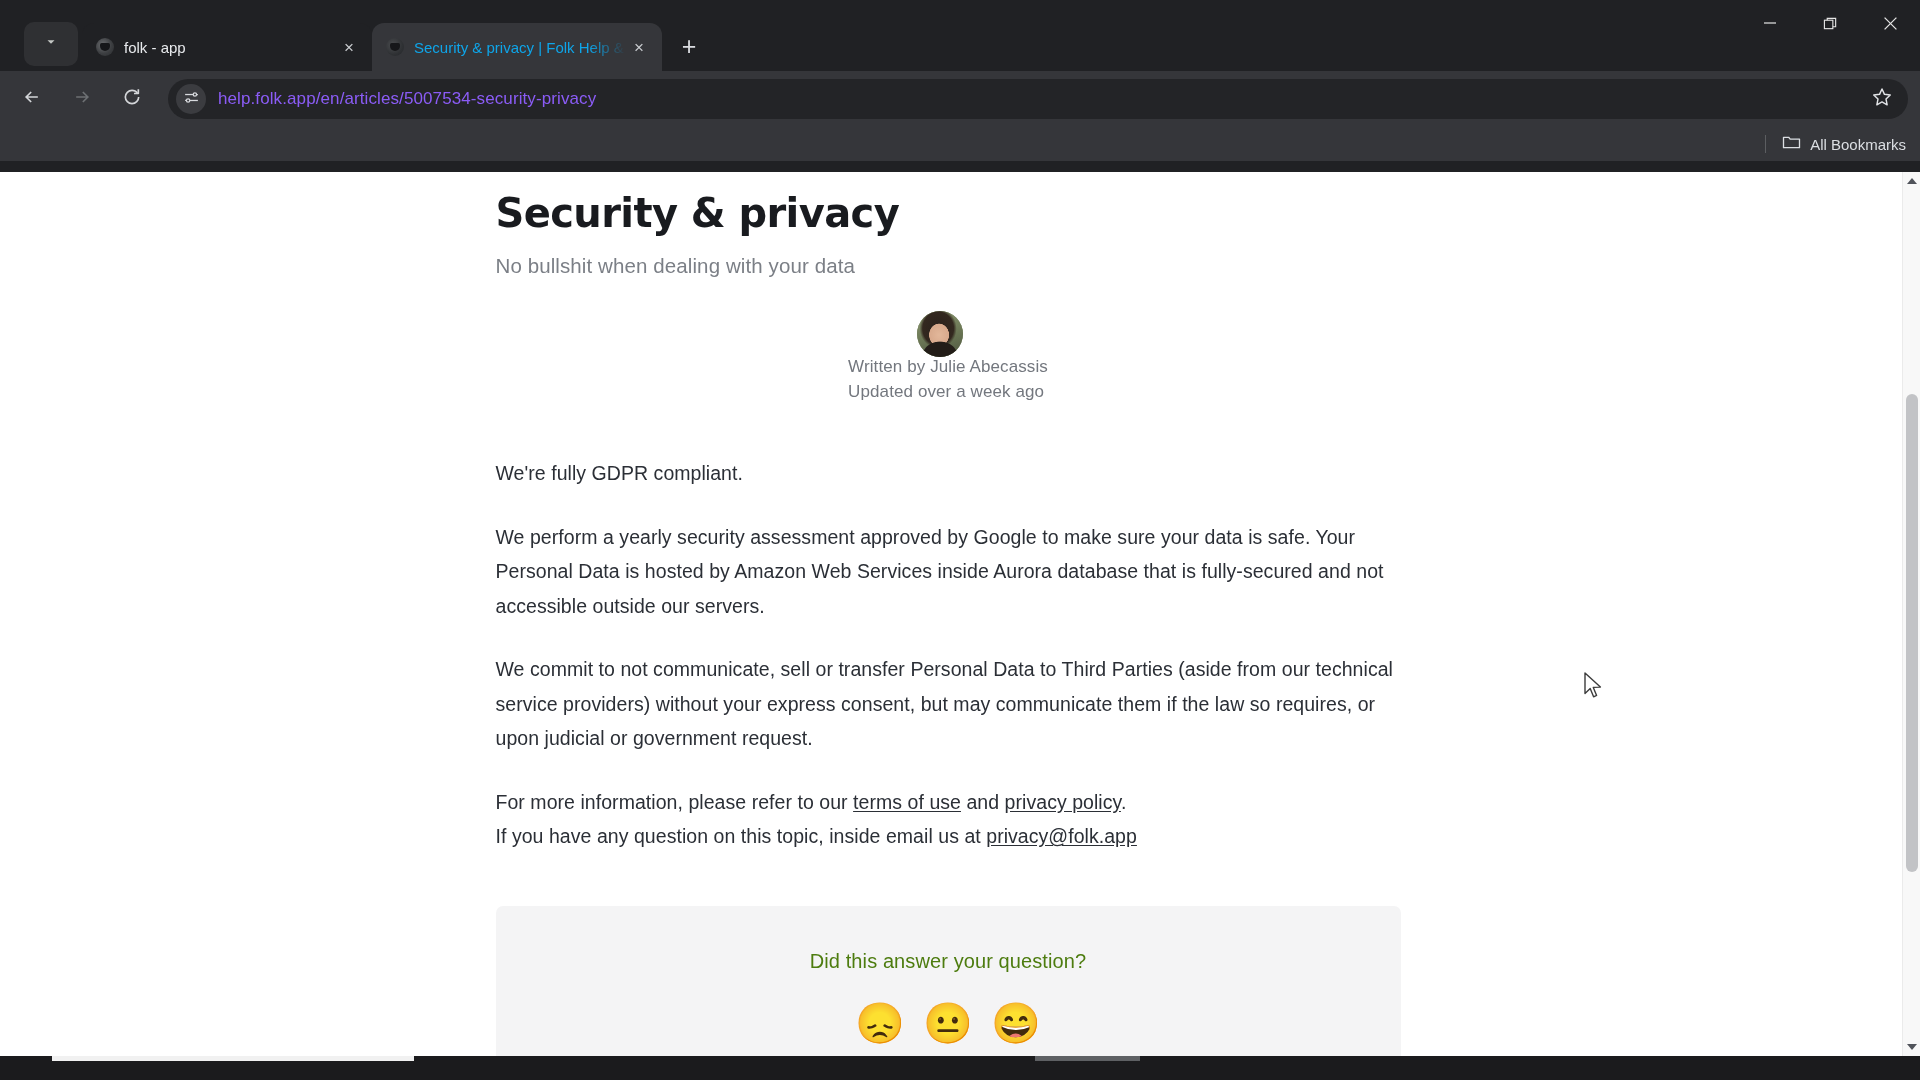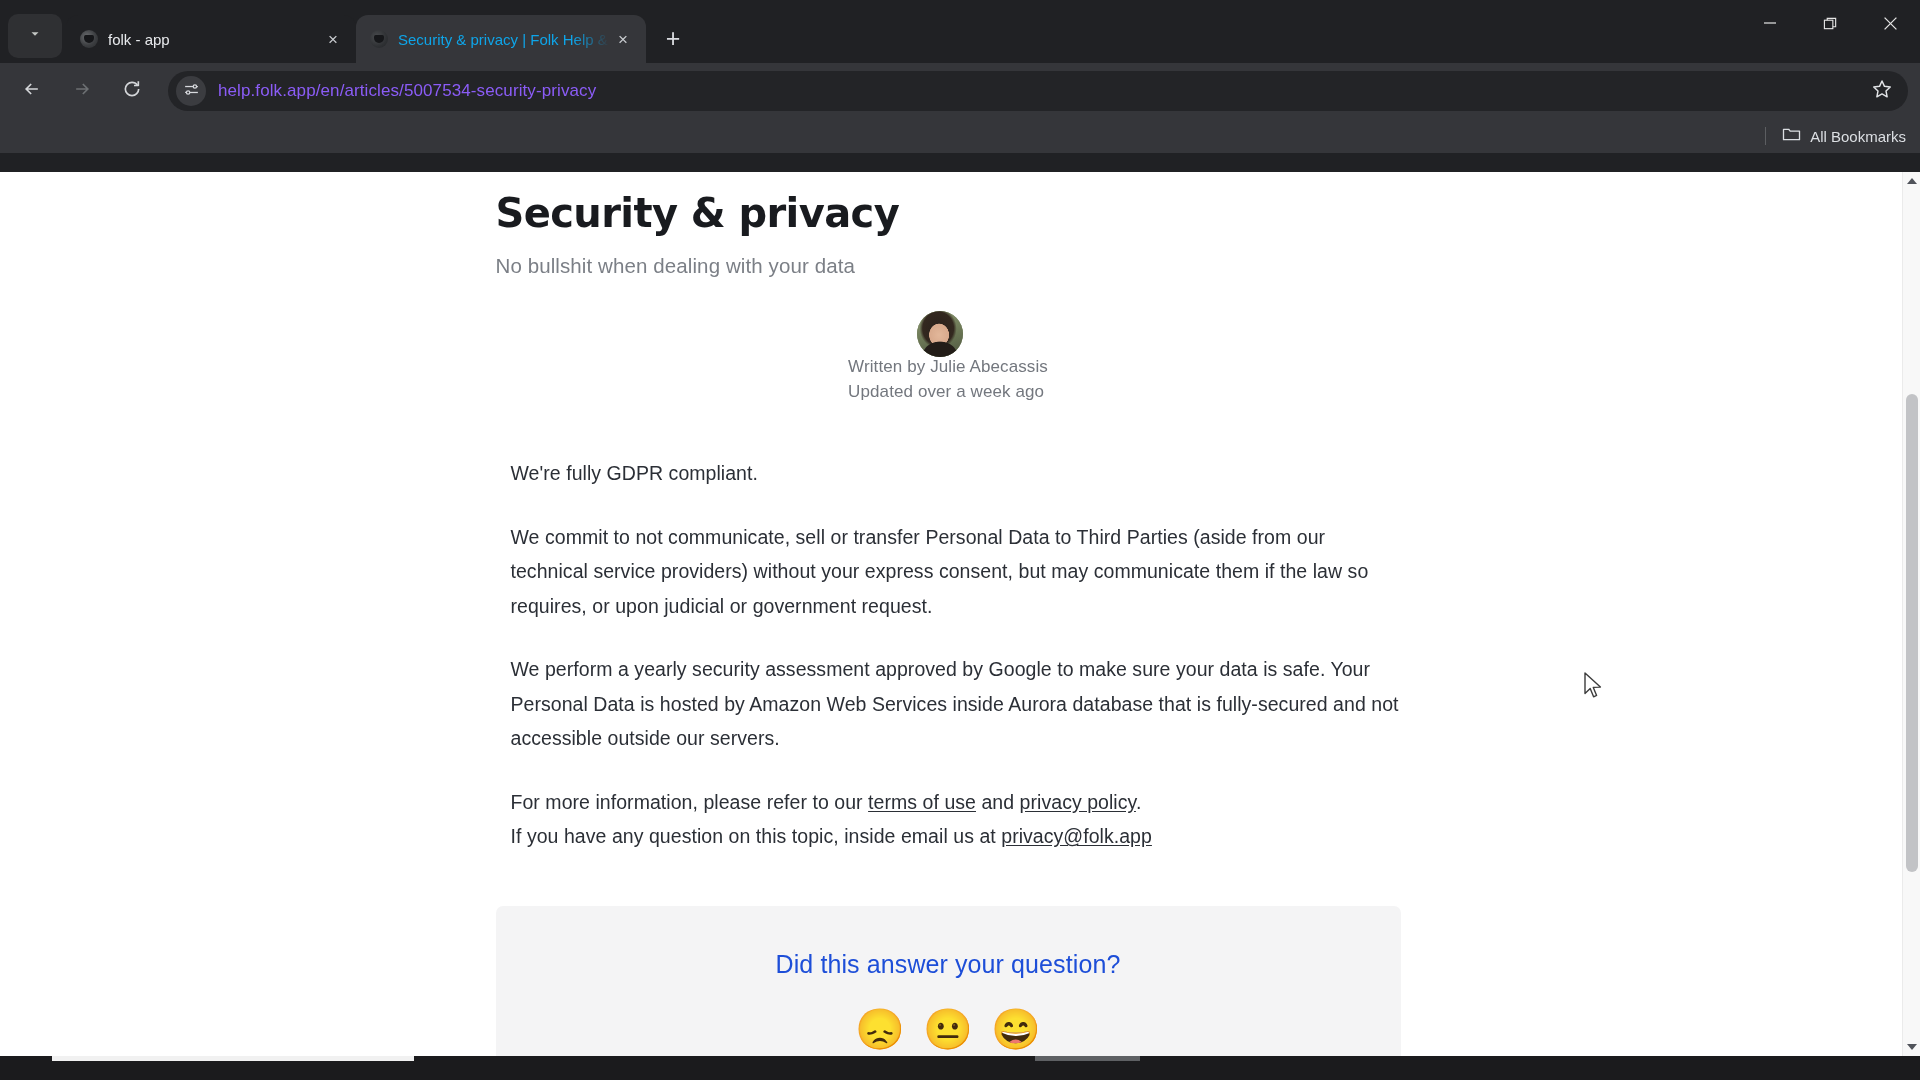--- a/index.html
+++ b/index.html
@@ -8,25 +8,25 @@
     font-family: "Liberation Sans", sans-serif;
     background: #202124;
     -webkit-font-smoothing: antialiased;
   }
 
   
   .browser { width: 1920px; height: 1080px; position: relative; background: #202124; }
 
   
   .tabstrip {
-    height: 63px;
+    height: 71px;
     background: #202124;
     display: flex;
     align-items: flex-end;
-    padding-left: 4px;
+    padding-left: 20px;
     position: relative;
   }
   .tab-search {
     width: 54px; height: 44px;
     margin: 0 4px 5px 4px;
     border-radius: 10px;
     background: #2f3033;
     display: flex; align-items: center; justify-content: center;
     cursor: default;
   }
@@ -260,21 +260,21 @@
     position: absolute; inset: 0;
     background:
       radial-gradient(ellipse 58% 46% at 50% 96%, #231d18 0%, #231d18 62%, transparent 66%),
       radial-gradient(ellipse 30% 34% at 48% 52%, #e2b79a 0%, #d8a98c 70%, transparent 74%),
       radial-gradient(ellipse 56% 60% at 46% 38%, #2a211c 0%, #33281f 60%, transparent 72%),
       linear-gradient(165deg, #8d9873 0%, #6e7a57 48%, #4e5740 100%);
   }
   .byline-text { display: flex; flex-direction: column; gap: 5px; }
   .byline-text span { font-size: 17px; color: #73777e; letter-spacing: .1px; }
 
-  .body-copy { margin-top: 54px; margin-left: 15px; }
+  .body-copy { margin-top: 54px; }
   .body-copy p {
     font-size: 19.5px;
     line-height: 34.5px;
     color: #2b2f36;
     letter-spacing: .05px;
     margin-bottom: 29px;
   }
   .body-copy p.tight { margin-bottom: 0; }
   .body-copy a {
     color: #2b2f36;
@@ -285,22 +285,22 @@
 
   .feedback {
     margin-top: 52px;
     width: 905px;
     background: #f4f4f5;
     border-radius: 7px;
     padding: 44px 0 50px 0;
     text-align: center;
   }
   .feedback-q {
-    font-size: 25px;
-    color: #1d4ed8;
+    font-size: 20px;
+    color: #4d7c0f;
     letter-spacing: .1px;
   }
   .reactions {
     margin-top: 28px;
     display: flex;
     justify-content: center;
     gap: 24px;
   }
   .reaction {
     width: 44px; height: 44px;
@@ -489,22 +489,22 @@
         <div class="byline">
           <div class="avatar"></div>
           <div class="byline-text">
             <span>Written by Julie Abecassis</span>
             <span>Updated over a week ago</span>
           </div>
         </div>
 
         <div class="body-copy">
           <p>We're fully GDPR compliant.</p>
+          <p>We perform a yearly security assessment approved by Google to make sure your data is safe. Your Personal Data is hosted by Amazon Web Services inside Aurora database that is fully-secured and not accessible outside our servers.</p>
           <p>We commit to not communicate, sell or transfer Personal Data to Third Parties (aside from our technical service providers) without your express consent, but may communicate them if the law so requires, or upon judicial or government request.</p>
-          <p>We perform a yearly security assessment approved by Google to make sure your data is safe. Your Personal Data is hosted by Amazon Web Services inside Aurora database that is fully-secured and not accessible outside our servers.</p>
           <p class="tight"><span>For more information, please refer to our </span><a href="#">terms of use</a><span> and </span><a href="#">privacy policy</a><span>.</span></p>
           <p><span>If you have any question on this topic, inside email us at </span><a href="#">privacy@folk.app</a></p>
         </div>
 
         <div class="feedback">
           <div class="feedback-q">Did this answer your question?</div>
           <div class="reactions">
             <div class="reaction">😞</div>
             <div class="reaction">😐</div>
             <div class="reaction">😄</div>

